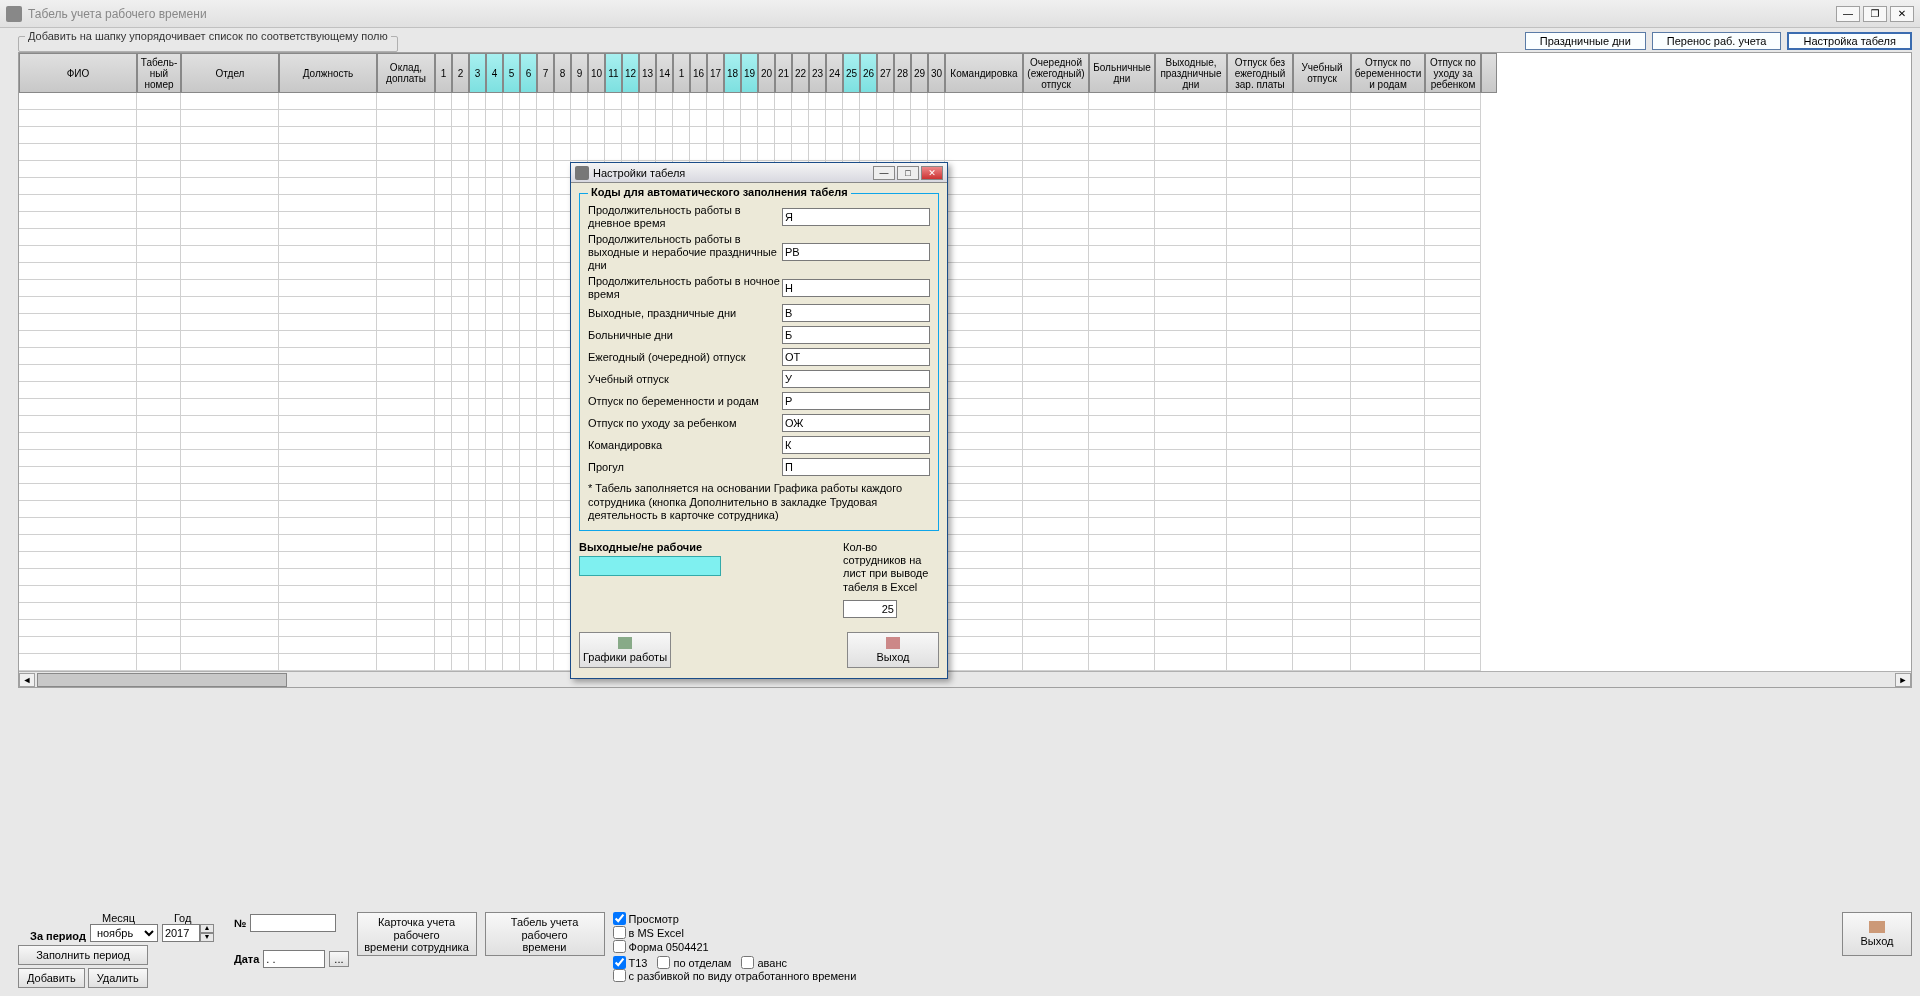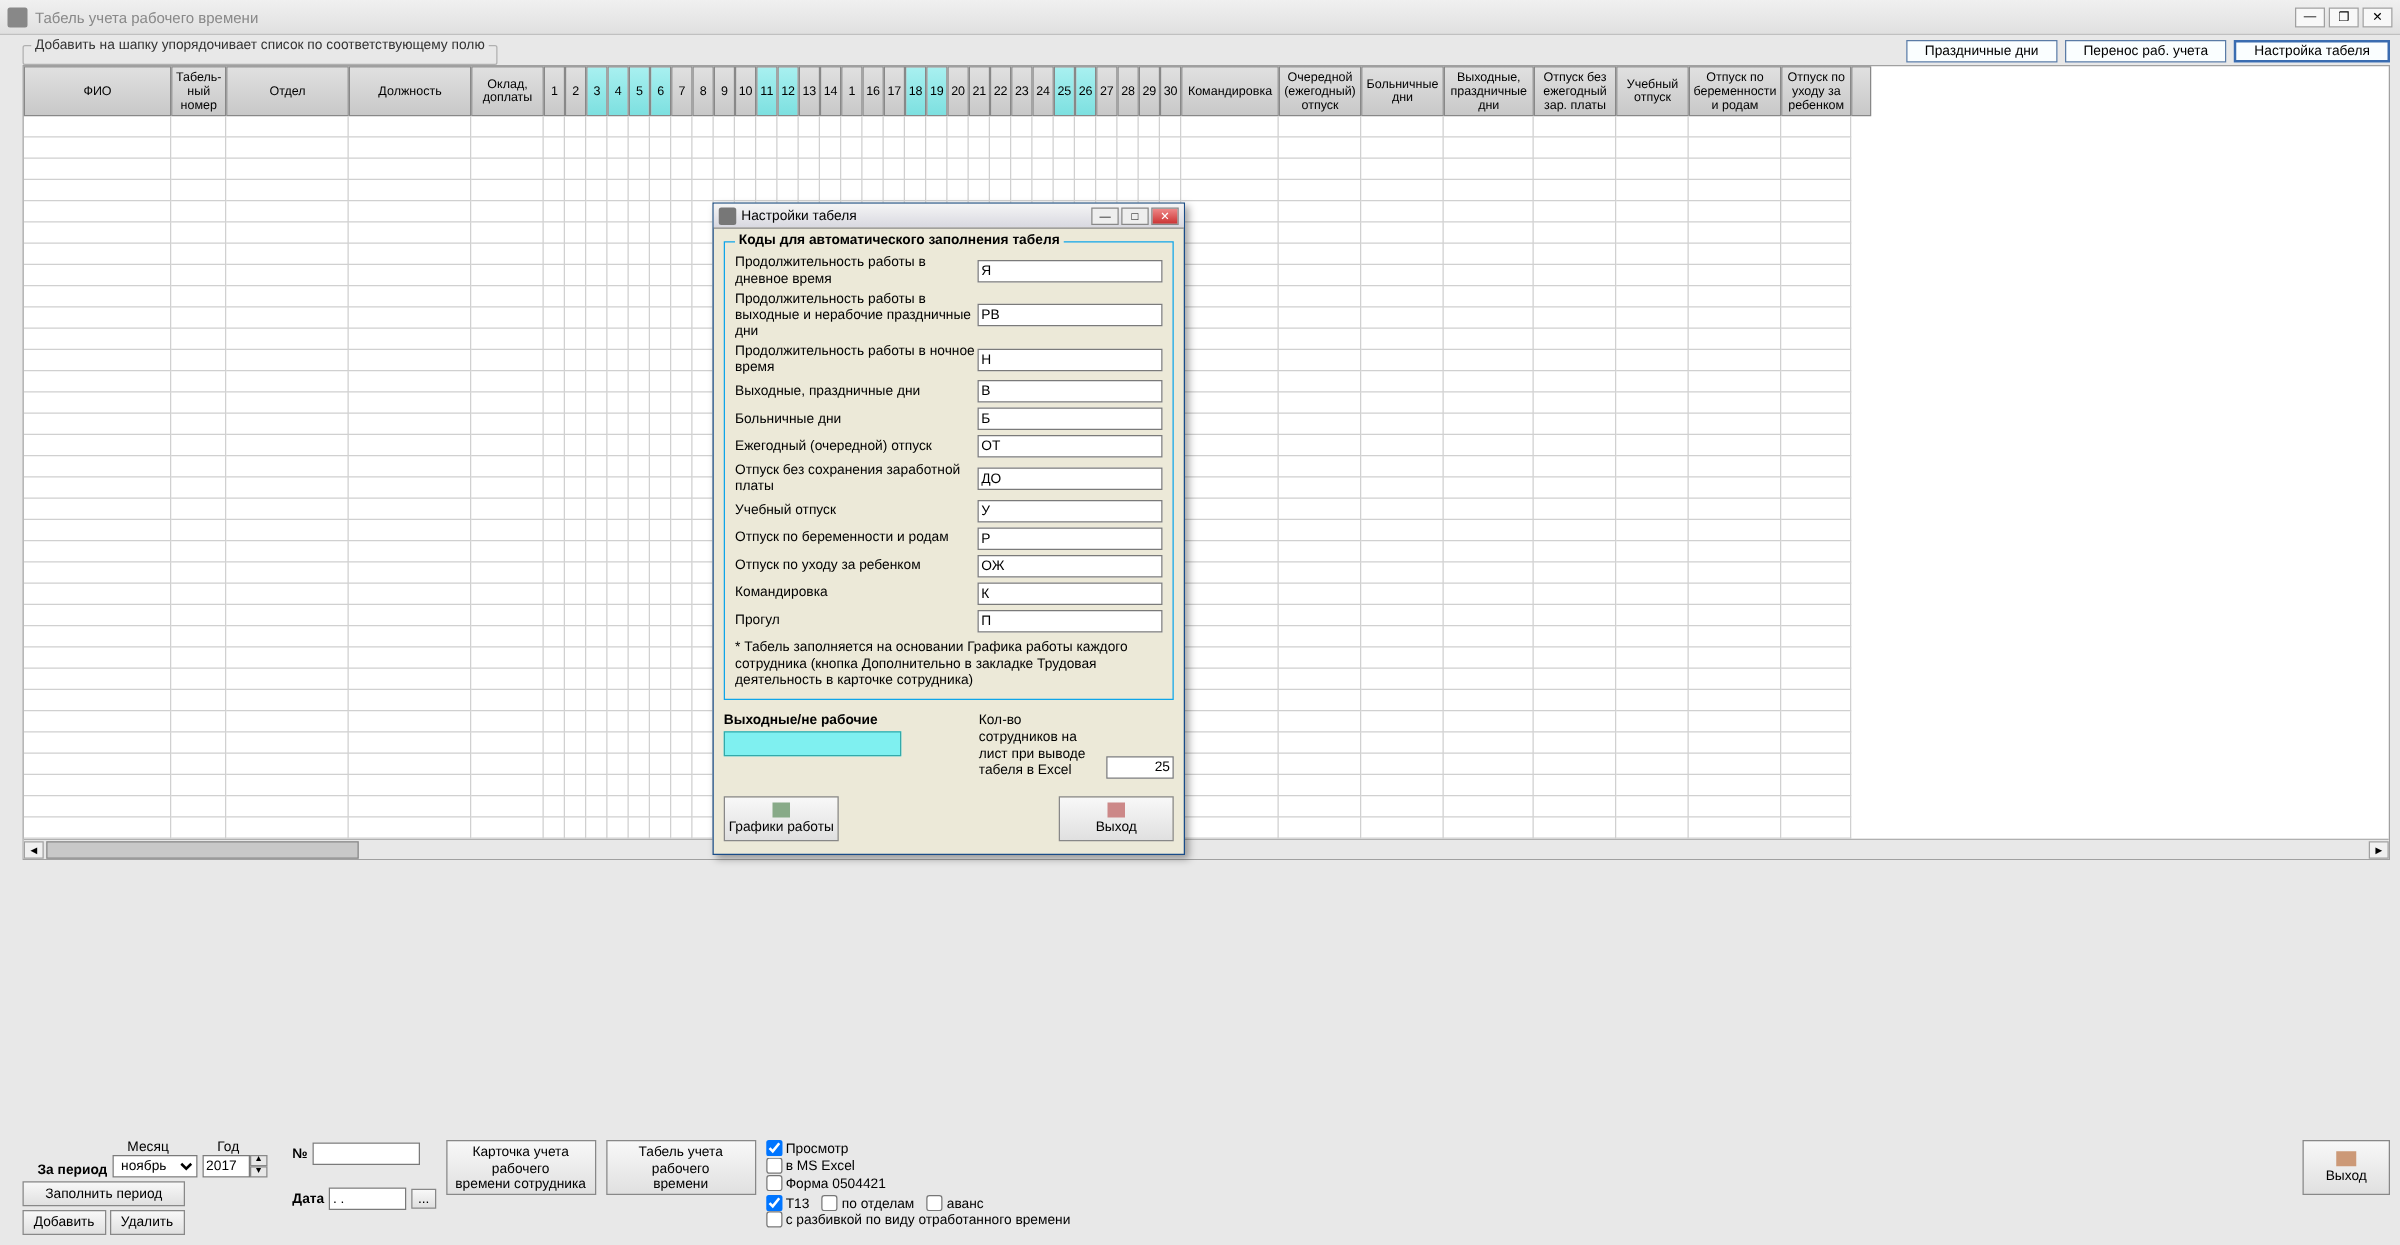--- a/index.html
+++ b/index.html
@@ -53,21 +53,21 @@
 .dlg-body { padding: 4px 8px 10px 8px; }
 .fieldset { border: 1px solid #0ea5e9; padding: 6px 8px 8px 8px; position: relative; margin-top: 6px; }
 .fieldset .legend { position: absolute; top: -8px; left: 8px; background: #ece9d8; padding: 0 3px; font-weight: bold; font-size: 11px; }
 .dlg-row { display: flex; align-items: center; margin-top: 4px; }
 .dlg-row .l { width: 222px; font-size: 11px; line-height: 1.15; }
 .dlg-row input { flex: 1; height: 18px; }
 .dlg-note { font-size: 11px; margin-top: 6px; line-height: 1.2; }
 .dlg-mid { display: flex; margin-top: 10px; gap: 10px; align-items: flex-start; }
 .swatch-lbl { font-weight: bold; font-size: 11px; margin-bottom: 3px; }
 .swatch { width: 142px; height: 20px; background: #7ff0f0; border: 1px solid #3aa; }
-.emp-count { display: flex; align-items: flex-end; gap: 6px; }
+.emp-count { display: flex; align-items: flex-start; gap: 6px; flex-direction: column; }
 .emp-count .l { width: 96px; font-size: 11px; line-height: 1.2; }
 .emp-count input { width: 54px; text-align: right; }
 .dlg-bot { display: flex; justify-content: space-between; margin-top: 14px; }
 .dlg-btn { width: 92px; height: 36px; border: 1px solid #888; background: linear-gradient(#f8f8f8,#e0e0e0); display: flex; flex-direction: column; align-items: center; justify-content: center; font-size: 11px; cursor: pointer; }
 .dlg-btn .ic { width: 14px; height: 12px; background: #8a8; margin-bottom: 2px; }
 .dlg-btn .ic.exit { background: #c88; }
 </style>
 </head>
 <body>
 
@@ -1818,24 +1818,20 @@
           </div>
           <div class="dlg-row">
             <div class="l">Больничные дни</div>
             <input type="text" value="Б" style="">
           </div>
           <div class="dlg-row">
             <div class="l">Ежегодный (очередной) отпуск</div>
             <input type="text" value="ОТ" style="">
           </div>
           <div class="dlg-row">
-            <div class="l">Отпуск без сохранения заработной платы</div>
-            <input type="text" value="ДО" style="">
-          </div>
-          <div class="dlg-row">
             <div class="l">Учебный отпуск</div>
             <input type="text" value="У" style="">
           </div>
           <div class="dlg-row">
             <div class="l">Отпуск по беременности и родам</div>
             <input type="text" value="Р" style="">
           </div>
           <div class="dlg-row">
             <div class="l">Отпуск по уходу за ребенком</div>
             <input type="text" value="ОЖ" style="">

